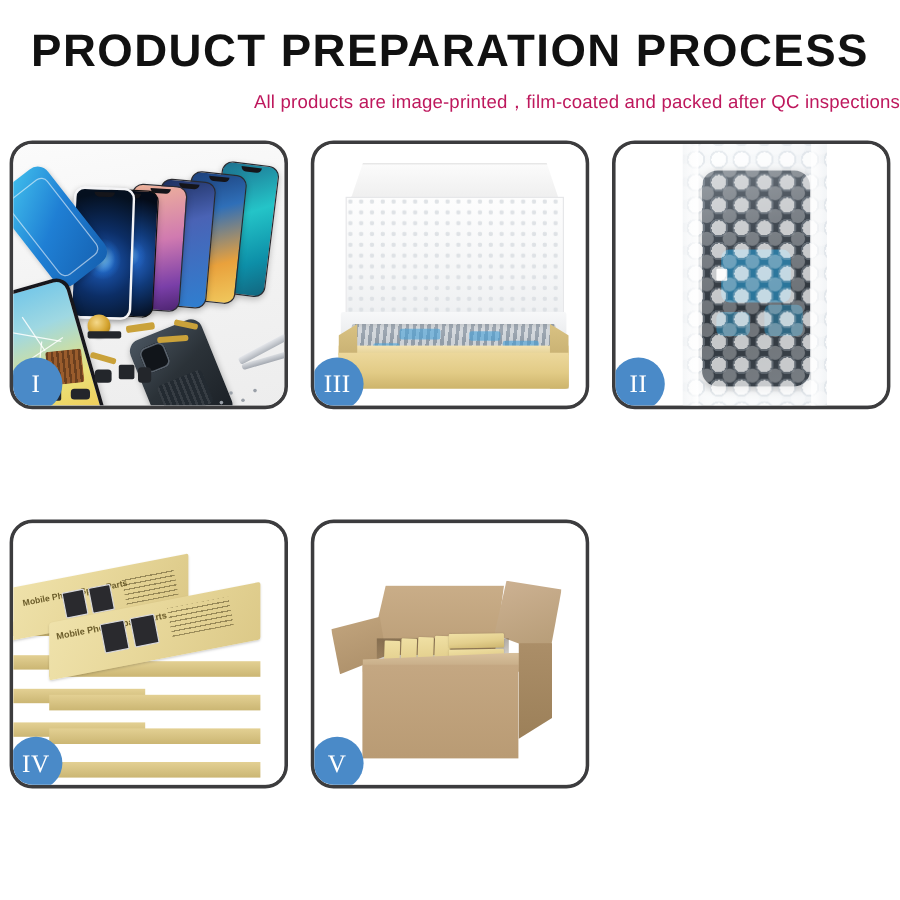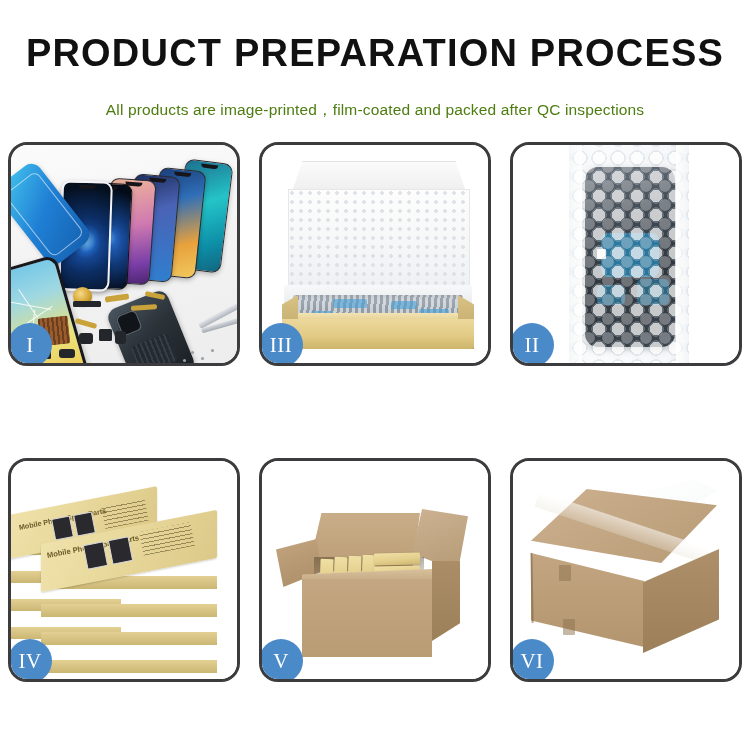--- a/index.html
+++ b/index.html
@@ -10,39 +10,40 @@
   body {
     width: 750px;
     height: 750px;
     font-family: "Liberation Sans", sans-serif;
     overflow: hidden;
     position: relative;
   }
 
   
   .header {
-    padding-top: 34px;
+    padding-top: 24px;
     text-align: center;
   }
   .title {
     font-family: "Liberation Sans", sans-serif;
     font-size: 38px;
     font-weight: bold;
     letter-spacing: 1.2px;
     color: #111111;
     line-height: 1.05;
     white-space: nowrap;
   }
   .subtitle {
-    margin-top: 26px;
+    margin-top: 11px;
     font-size: 15.5px;
     font-weight: normal;
-    color: #4d7c0f;
+    color: #be185d;
     letter-spacing: 0.15px;
     white-space: nowrap;
+    text-align: right;
   }
 
   
   .grid {
     margin-top: 21px;
     display: grid;
     grid-template-columns: 232px 232px 232px;
     grid-template-rows: 224px 224px;
     column-gap: 19px;
     row-gap: 92px;
@@ -716,28 +717,14 @@
       <div class="ybox" style="left:112px; top:105px; width:46px; height:12px; transform:rotate(-1deg);"></div>
       <div class="ybox" style="left:112px; top:118px; width:46px; height:11px; transform:rotate(-1deg);"></div>
 
       <div class="c5-top-rim"></div>
       <div class="c5-body"></div>
       <div class="c5-right"></div>
     </div>
     <div class="badge">V</div>
   </div>
 
-  <div class="panel">
-    <div class="panel-inner">
-      <div class="p6-bg"></div>
-      <div class="c6-wrap"></div>
-      <div class="c6-top"></div>
-      <div class="c6-tape"></div>
-      <div class="c6-front"></div>
-      <div class="c6-side"></div>
-      <div class="c6-seam" style="left:18px; top:92px; width:1.5px; height:70px; transform:rotate(-1deg);"></div>
-      <div class="c6-tab" style="left:46px; top:104px; width:12px; height:16px;"></div>
-      <div class="c6-tab" style="left:50px; top:158px; width:12px; height:16px;"></div>
-    </div>
-    <div class="badge">VI</div>
-  </div>
 
 </div>
 
 </body></html>

